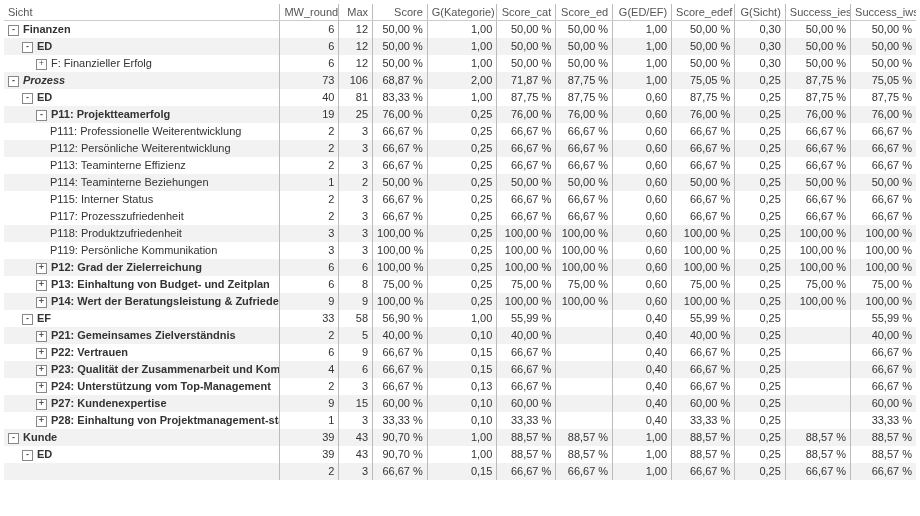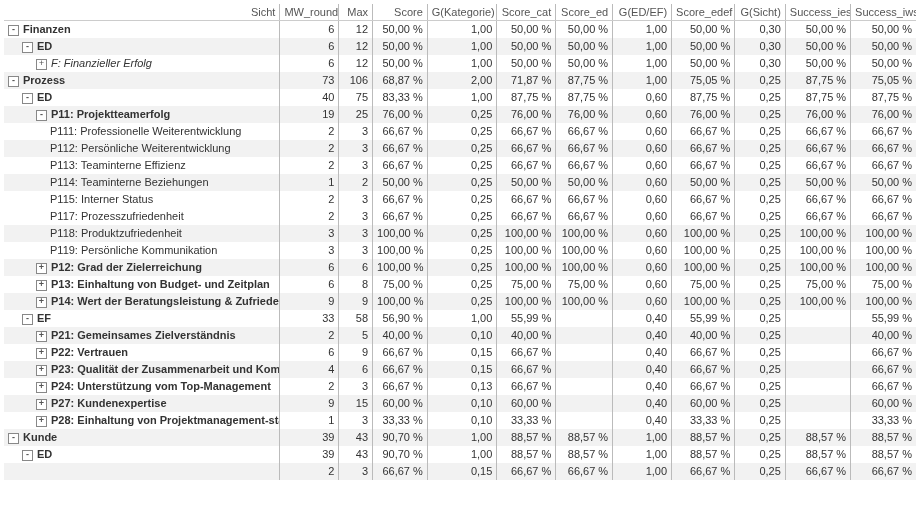--- a/index.html
+++ b/index.html
@@ -10,21 +10,21 @@
     color: #333;
     background: #fff;
     width: 912px;
   }
   table {
     border-collapse: collapse;
     width: 100%;
     table-layout: fixed;
   }
   th {
-    text-align: right;
+    text-align: left;
     font-weight: normal;
     color: #555;
     padding: 2px 4px;
     border-bottom: 1px solid #ccc;
     white-space: nowrap;
     overflow: hidden;
   }
   th.num, td.num {
     text-align: right;
   }
@@ -120,51 +120,51 @@
         <td class="num">1,00</td>
         <td class="num">50,00 %</td>
         <td class="num">50,00 %</td>
         <td class="num">1,00</td>
         <td class="num">50,00 %</td>
         <td class="num">0,30</td>
         <td class="num">50,00 %</td>
         <td class="num">50,00 %</td>
       </tr>
       <tr>
-        <td class="label" style="padding-left: 32px; font-style: italic;"><span class="toggle">+</span><span>F: Finanzieller Erfolg</span></td>
+        <td class="label" style="padding-left: 32px;"><span class="toggle">+</span><span>F: Finanzieller Erfolg</span></td>
         <td class="num">6</td>
         <td class="num">12</td>
         <td class="num">50,00 %</td>
         <td class="num">1,00</td>
         <td class="num">50,00 %</td>
         <td class="num">50,00 %</td>
         <td class="num">1,00</td>
         <td class="num">50,00 %</td>
         <td class="num">0,30</td>
         <td class="num">50,00 %</td>
         <td class="num">50,00 %</td>
       </tr>
       <tr class="alt level-bold">
-        <td class="label" style="padding-left: 4px;"><span class="toggle">-</span><span>Prozess</span></td>
+        <td class="label" style="padding-left: 4px; font-style: italic;"><span class="toggle">-</span><span>Prozess</span></td>
         <td class="num">73</td>
         <td class="num">106</td>
         <td class="num">68,87 %</td>
         <td class="num">2,00</td>
         <td class="num">71,87 %</td>
         <td class="num">87,75 %</td>
         <td class="num">1,00</td>
         <td class="num">75,05 %</td>
         <td class="num">0,25</td>
         <td class="num">87,75 %</td>
         <td class="num">75,05 %</td>
       </tr>
       <tr class="level-bold">
         <td class="label" style="padding-left: 18px;"><span class="toggle">-</span><span>ED</span></td>
         <td class="num">40</td>
-        <td class="num">75</td>
+        <td class="num">81</td>
         <td class="num">83,33 %</td>
         <td class="num">1,00</td>
         <td class="num">87,75 %</td>
         <td class="num">87,75 %</td>
         <td class="num">0,60</td>
         <td class="num">87,75 %</td>
         <td class="num">0,25</td>
         <td class="num">87,75 %</td>
         <td class="num">87,75 %</td>
       </tr>

